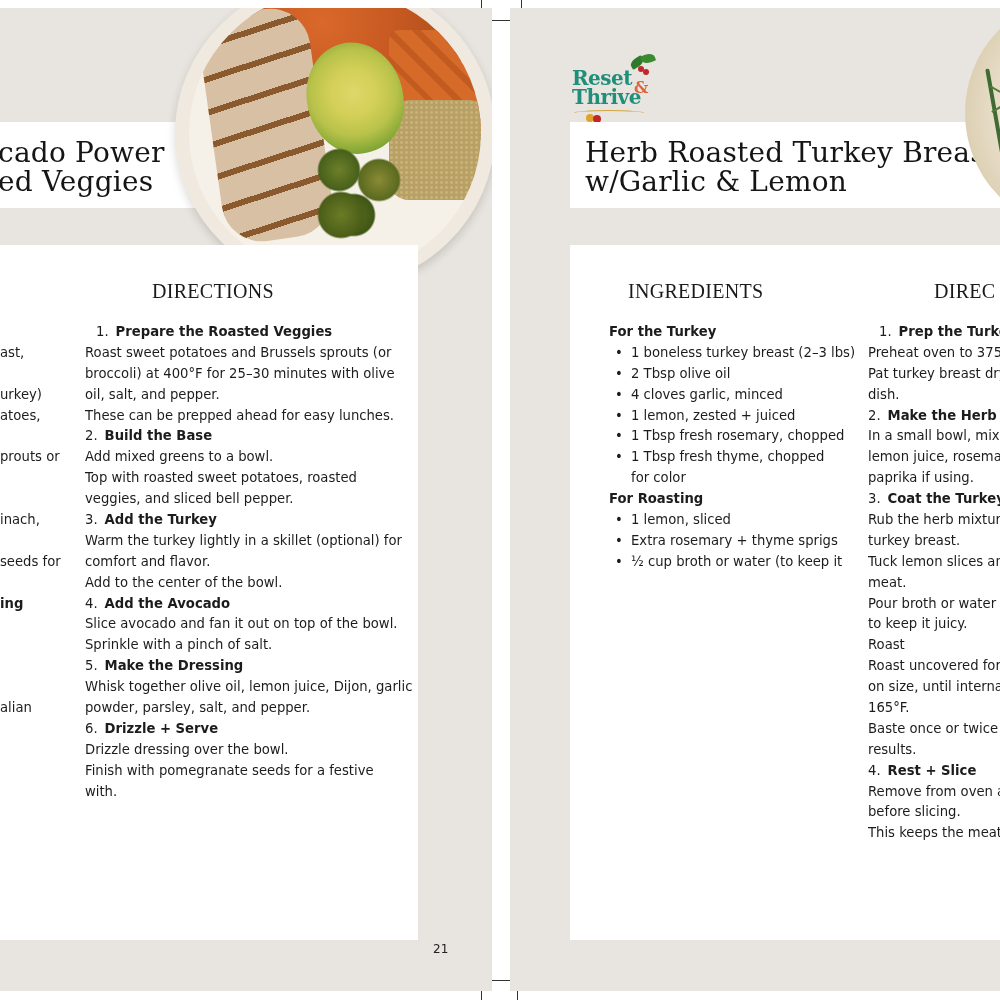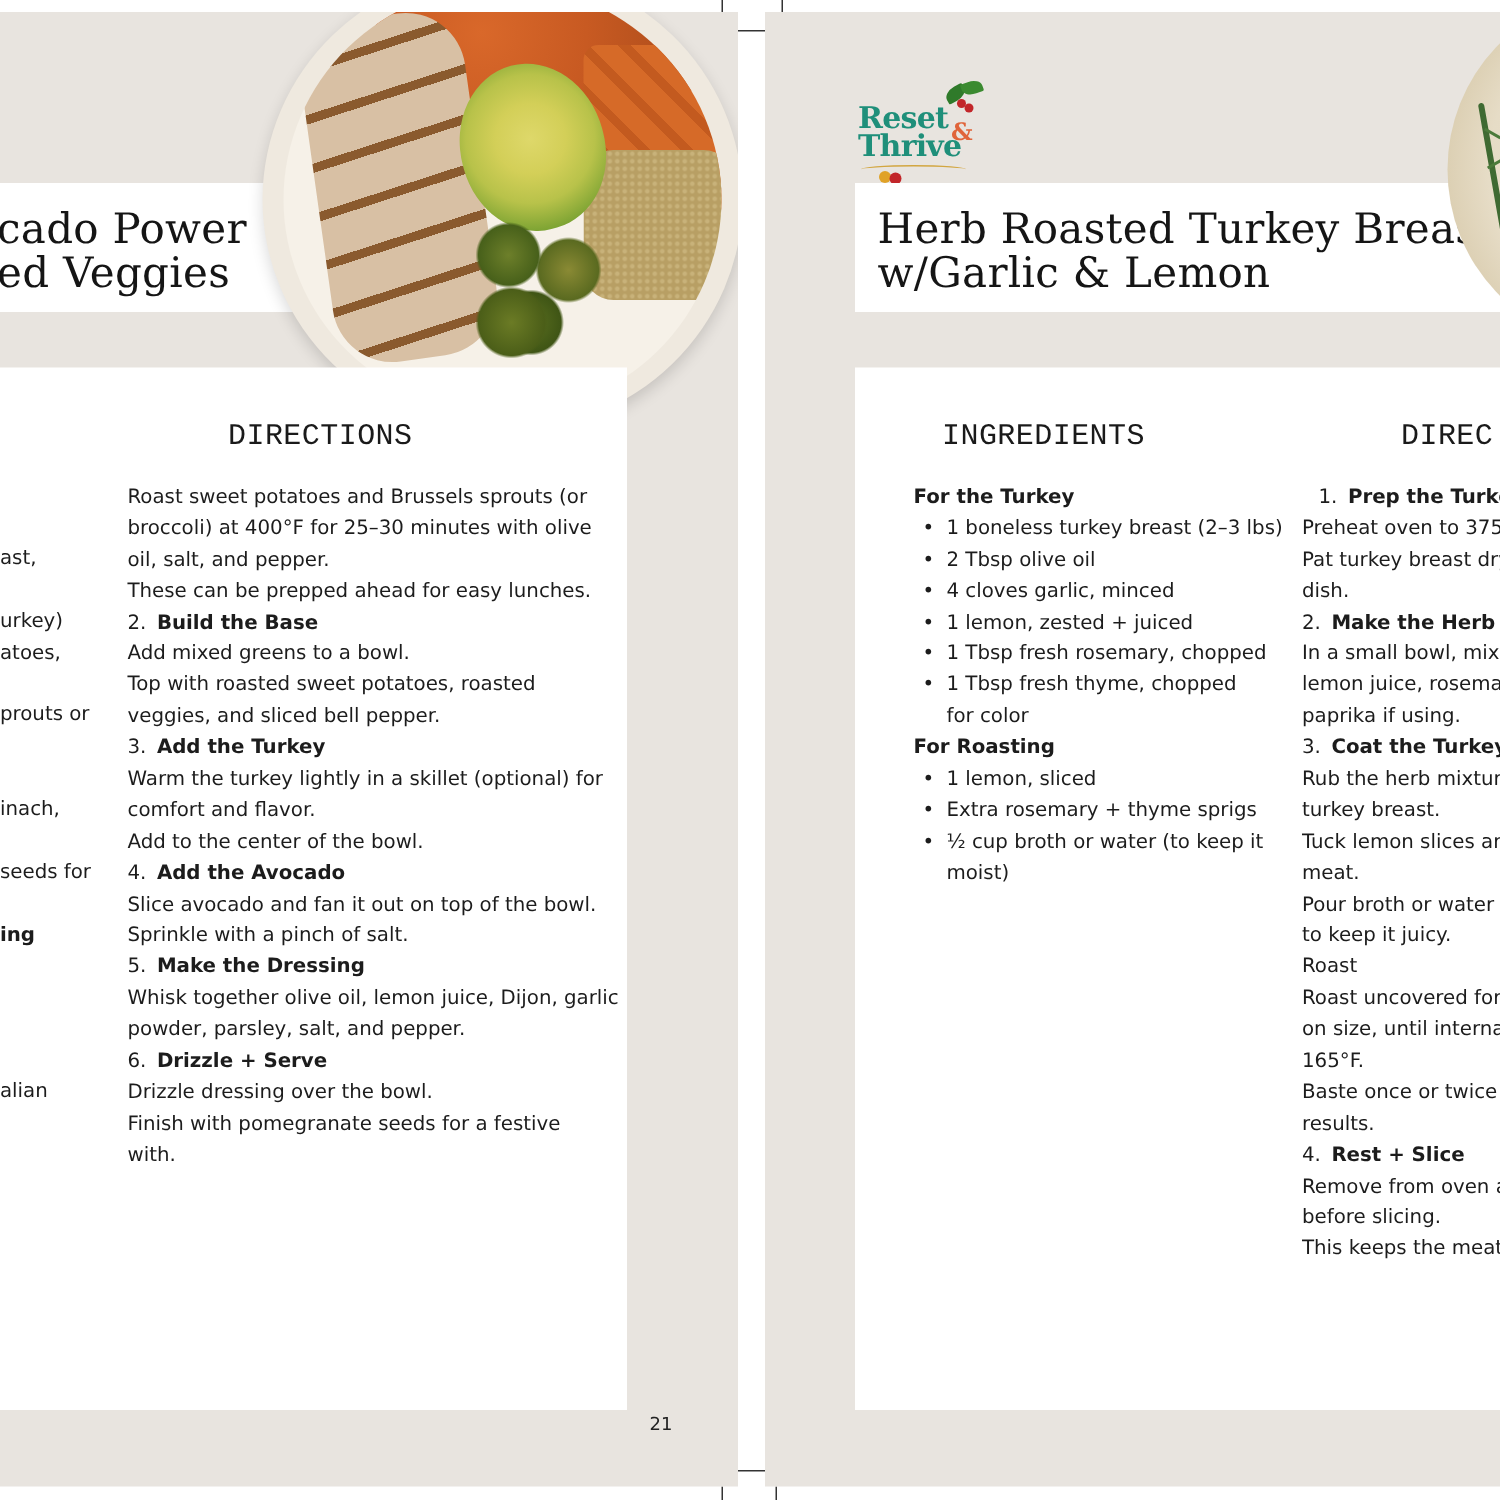--- a/index.html
+++ b/index.html
@@ -10,21 +10,21 @@
   .page-left { left: 0; top: 8px; width: 492px; height: 983px; padding-left: 14px; }
   .page-right { left: 510px; top: 8px; width: 590px; height: 983px; }
 
   .crop { position: absolute; background: #333; }
 
   .title-band { position: absolute; background: #ffffff; }
   .title { position: absolute; font-family: "DejaVu Serif", "Liberation Serif", serif; font-weight: 400; color: #151515; font-size: 28px; line-height: 29px; white-space: nowrap; letter-spacing: 0.2px; }
 
   .card { position: absolute; background: #ffffff; }
 
-  .section-title { position: absolute; font-family: Liberation Mono, monospace; font-size: 20px; letter-spacing: 0.3px; color: #1a1a1a; white-space: nowrap; }
+  .section-title { position: absolute; font-family: Liberation Serif, serif; font-size: 20px; letter-spacing: 0.3px; color: #1a1a1a; white-space: nowrap; }
 
   .body-text { position: absolute; font-family: "DejaVu Sans", sans-serif; font-size: 13.2px; line-height: 20.9px; color: #1c1c1c; }
   .body-text .line { white-space: nowrap; display: block; height: 20.9px; }
   .body-text .step { font-weight: 700; }
   .body-text .step .num { font-weight: 400; margin-right: 7px; }
   .body-text .sub { font-weight: 700; }
   .body-text .bullet { padding-left: 22px; position: relative; }
   .body-text .bullet::before { content: "•"; position: absolute; left: 6px; }
   .body-text .cont { padding-left: 22px; }
 
@@ -64,21 +64,21 @@
 
       <div style="position:absolute;left:120px;top:150px;width:100px;height:100px;background:radial-gradient(circle at 30% 30%,#6d7f2a 0,#47601a 20px,transparent 22px),radial-gradient(circle at 70% 40%,#8a8a34 0,#5a6a20 20px,transparent 22px),radial-gradient(circle at 45% 75%,#5c7020 0,#3f5515 20px,transparent 22px);"></div>
       <div style="position:absolute;left:120px;top:195px;width:80px;height:60px;background:radial-gradient(circle at 40% 50%,#6b7b25 0,#4b5e18 22px,transparent 24px);"></div>
     </div>
   </div>
 
   <div class="card" style="left:0;top:237px;width:418px;height:695px;"></div>
 
   <div class="section-title" style="left:152px;top:272px;">DIRECTIONS</div>
 
-  <div class="body-text" style="left:0;top:335px;margin-top:20px;">
+  <div class="body-text" style="left:0;top:335px;">
     <span class="line">ast,</span>
     <span class="line"></span>
     <span class="line">urkey)</span>
     <span class="line">atoes,</span>
     <span class="line"></span>
     <span class="line">prouts or</span>
     <span class="line"></span>
     <span class="line"></span>
     <span class="line">inach,</span>
     <span class="line"></span>
@@ -86,20 +86,21 @@
     <span class="line"></span>
     <span class="line sub">ing</span>
     <span class="line"></span>
     <span class="line"></span>
     <span class="line"></span>
     <span class="line"></span>
     <span class="line">alian</span>
   </div>
 
   <div class="body-text" style="left:85px;top:314px;">
+    <span class="line step" style="padding-left:11px;"><span class="num">1.</span><span>Prepare the Roasted Veggies</span></span>
     <span class="line">Roast sweet potatoes and Brussels sprouts (or</span>
     <span class="line">broccoli) at 400°F for 25–30 minutes with olive</span>
     <span class="line">oil, salt, and pepper.</span>
     <span class="line">These can be prepped ahead for easy lunches.</span>
 
     <span class="line step"><span class="num">2.</span><span>Build the Base</span></span>
     <span class="line">Add mixed greens to a bowl.</span>
     <span class="line">Top with roasted sweet potatoes, roasted</span>
     <span class="line">veggies, and sliced bell pepper.</span>
 
@@ -165,21 +166,20 @@
     <span class="line bullet">2 Tbsp olive oil</span>
     <span class="line bullet">4 cloves garlic, minced</span>
     <span class="line bullet">1 lemon, zested + juiced</span>
     <span class="line bullet">1 Tbsp fresh rosemary, chopped</span>
     <span class="line bullet">1 Tbsp fresh thyme, chopped</span>
     <span class="line cont">for color</span>
     <span class="line sub">For Roasting</span>
     <span class="line bullet">1 lemon, sliced</span>
     <span class="line bullet">Extra rosemary + thyme sprigs</span>
     <span class="line bullet">½ cup broth or water (to keep it</span>
-    <span class="line cont">moist)</span>
   </div>
 
   <div class="body-text" style="left:358px;top:314px;width:132px;overflow:hidden;">
     <span class="line step" style="padding-left:11px;"><span class="num">1.</span><span>Prep the Turkey</span></span>
     <span class="line">Preheat oven to 375°</span>
     <span class="line">Pat turkey breast dry</span>
     <span class="line">dish.</span>
 
     <span class="line step"><span class="num">2.</span><span>Make the Herb M</span></span>
     <span class="line">In a small bowl, mix o</span>

